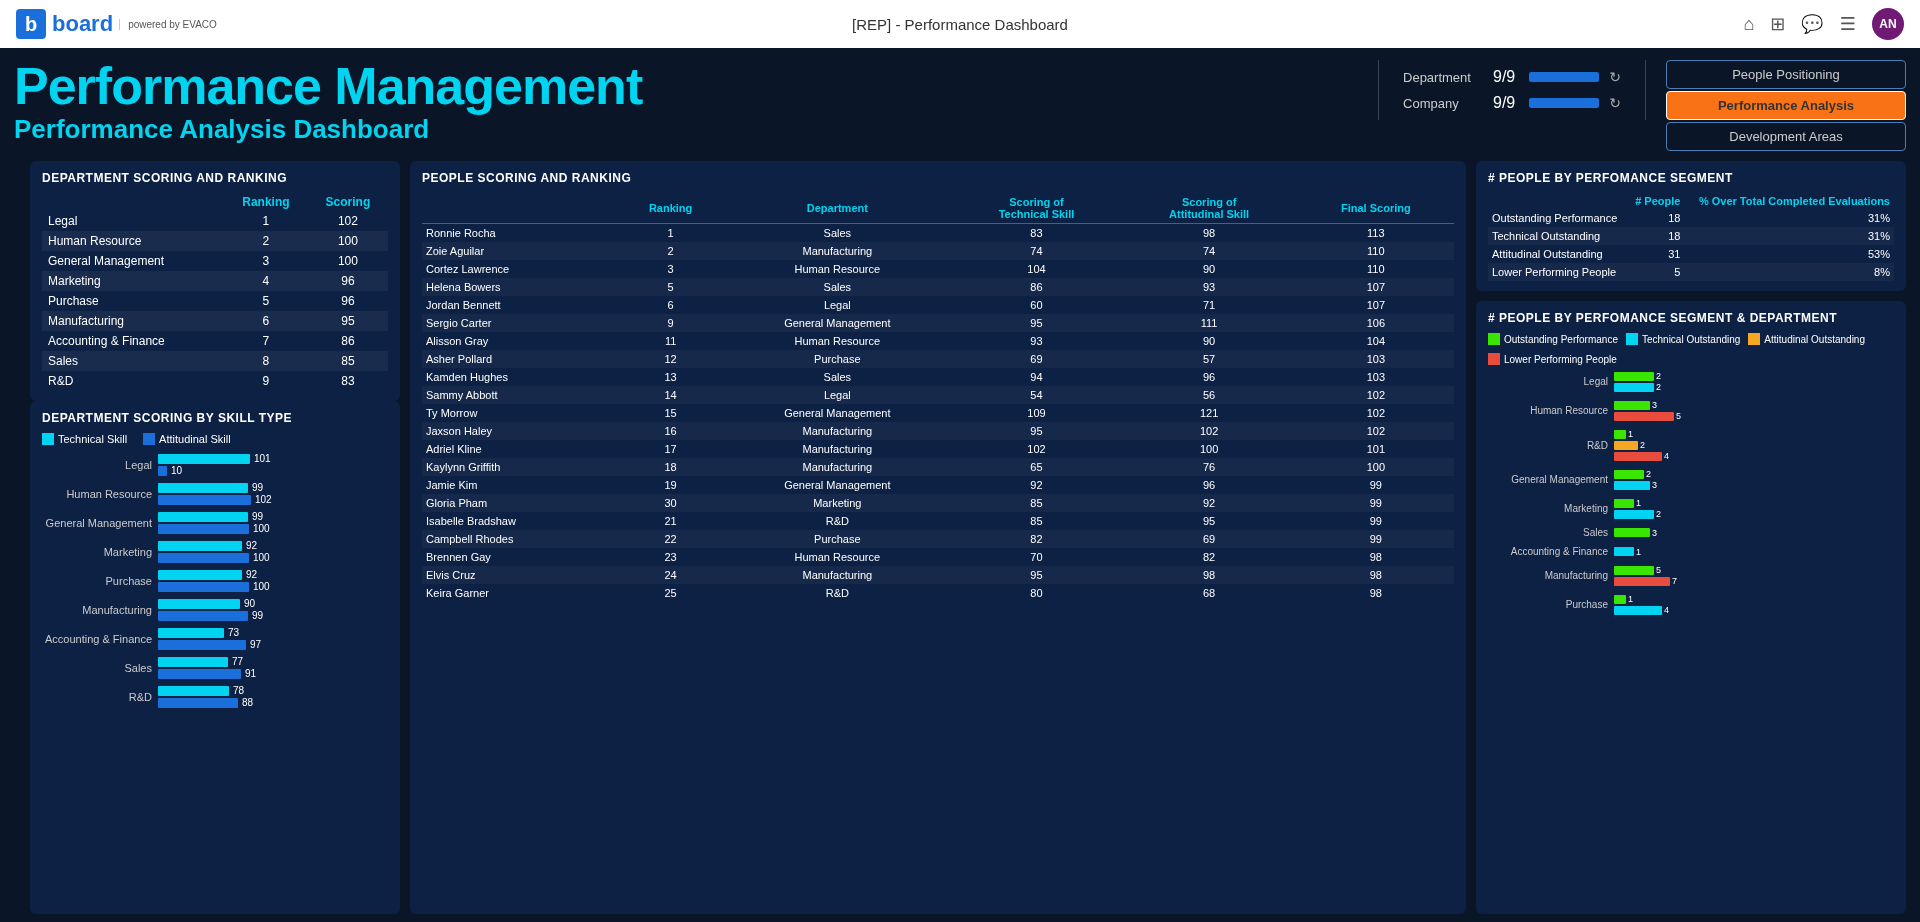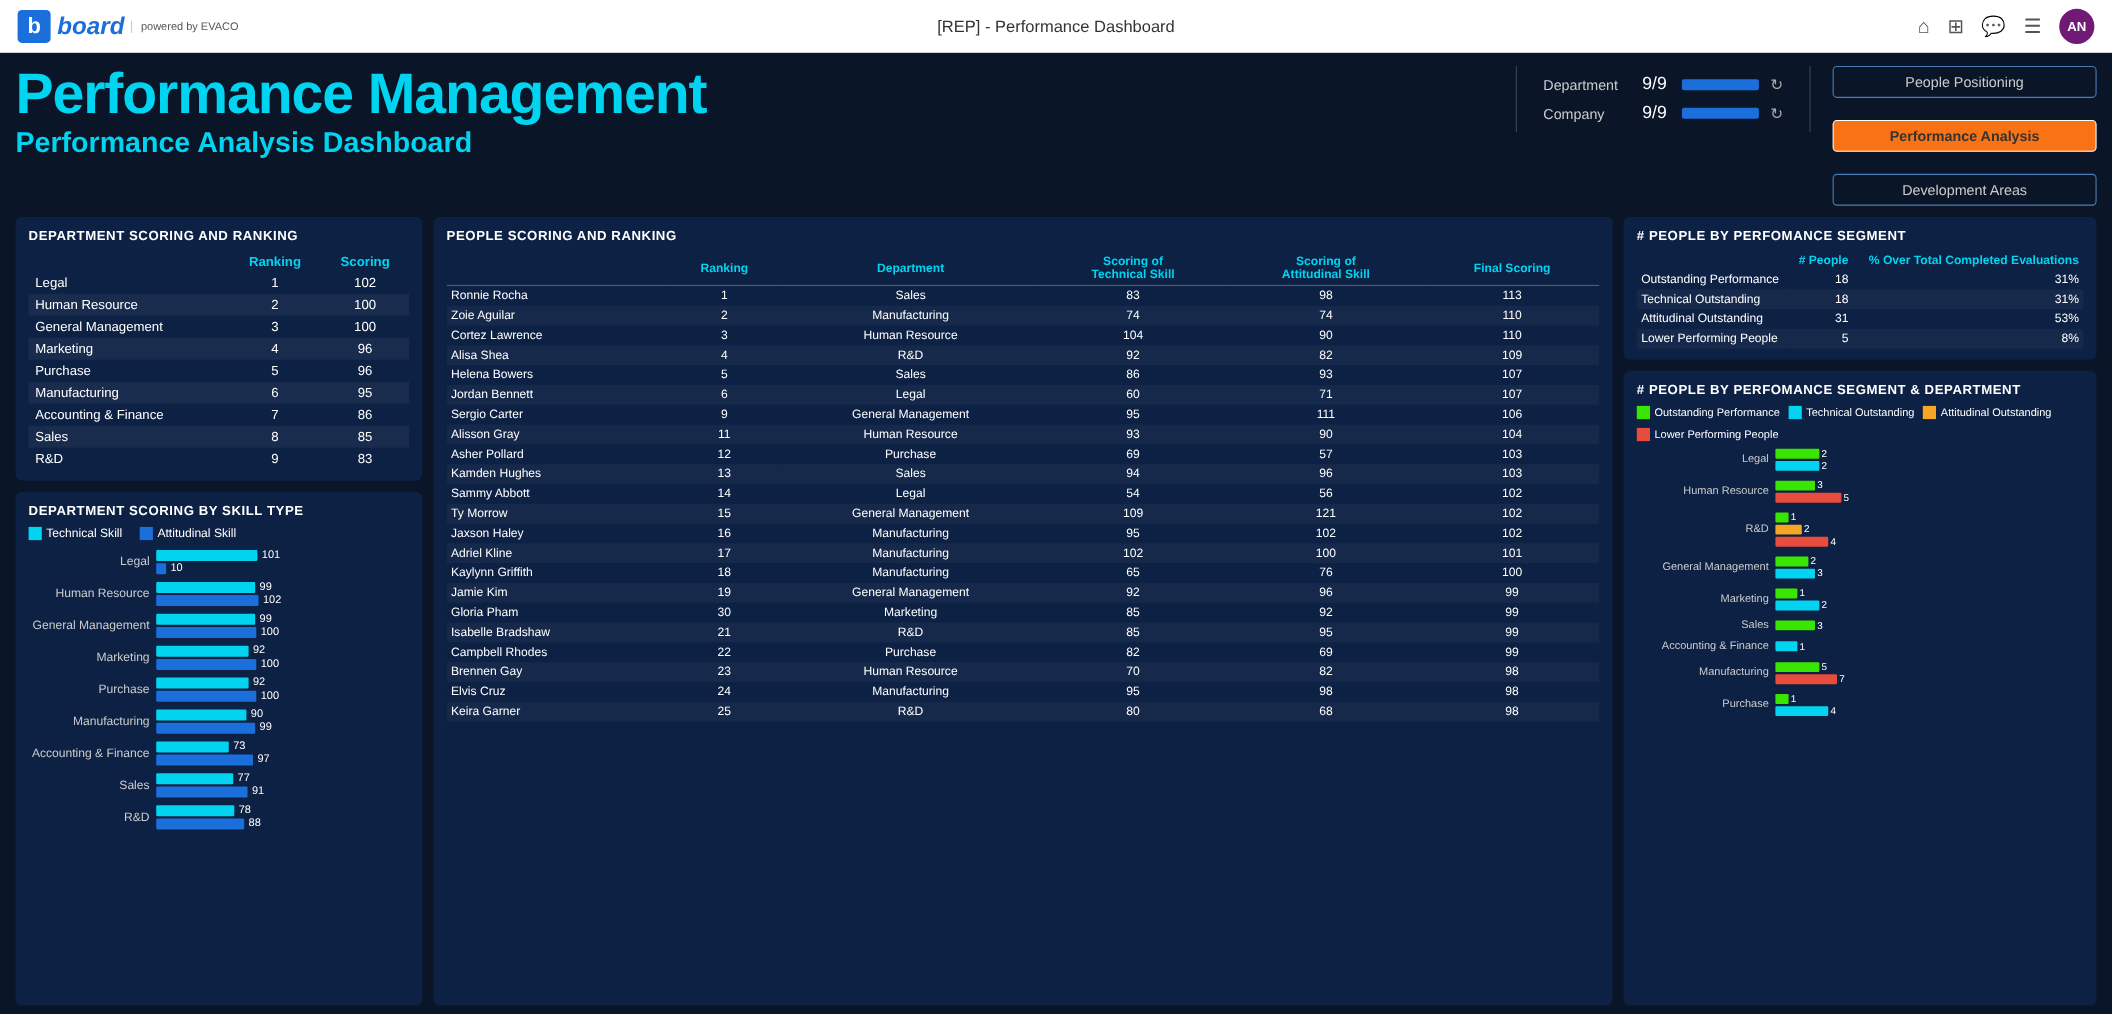--- a/index.html
+++ b/index.html
@@ -35,21 +35,20 @@
       height: 30px;
       display: flex;
       align-items: center;
       justify-content: center;
       border-radius: 4px;
     }
     .board-text {
       color: #1a6fdb;
       font-size: 22px;
       font-weight: bold;
-      font-style: italic;
     }
     .evaco-logo {
       color: #555;
       font-size: 10px;
       border-left: 1px solid #ccc;
       padding-left: 8px;
     }
     .topbar-title {
       position: absolute;
       left: 50%;
@@ -144,21 +143,21 @@
       border-radius: 2px;
       display: inline-block;
     }
     .filter-icon {
       color: #aaa;
       font-size: 14px;
     }
     .nav-buttons {
       display: flex;
       flex-direction: column;
-      gap: 20px;
+      gap: 2px;
       min-width: 240px;
     }
     .nav-btn {
       padding: 6px 16px;
       border: 1px solid #4a7db5;
       border-radius: 4px;
       color: #ccc;
       font-size: 13px;
       text-align: center;
       cursor: pointer;
@@ -193,21 +192,21 @@
       color: #fff;
       margin-bottom: 8px;
       letter-spacing: 0.5px;
     }
 
     
     .left-panel {
       width: 370px;
       display: flex;
       flex-direction: column;
-      gap: 10px;
+      margin-left: 16px;
     }
 
     
     .dept-table {
       width: 100%;
       border-collapse: collapse;
       font-size: 12px;
     }
     .dept-table th {
       color: #00d4f0;
@@ -680,28 +679,20 @@
                   <td>74</td>
                   <td>110</td>
               </tr>
               <tr>
                 <td>Cortez Lawrence</td>
                   <td>3</td>
                   <td>Human Resource</td>
                   <td>104</td>
                   <td>90</td>
                   <td>110</td>
-              </tr>
-              <tr>
-                <td>Alisa Shea</td>
-                  <td>4</td>
-                  <td>R&amp;D</td>
-                  <td>92</td>
-                  <td>82</td>
-                  <td>109</td>
               </tr>
               <tr>
                 <td>Helena Bowers</td>
                   <td>5</td>
                   <td>Sales</td>
                   <td>86</td>
                   <td>93</td>
                   <td>107</td>
               </tr>
               <tr>

